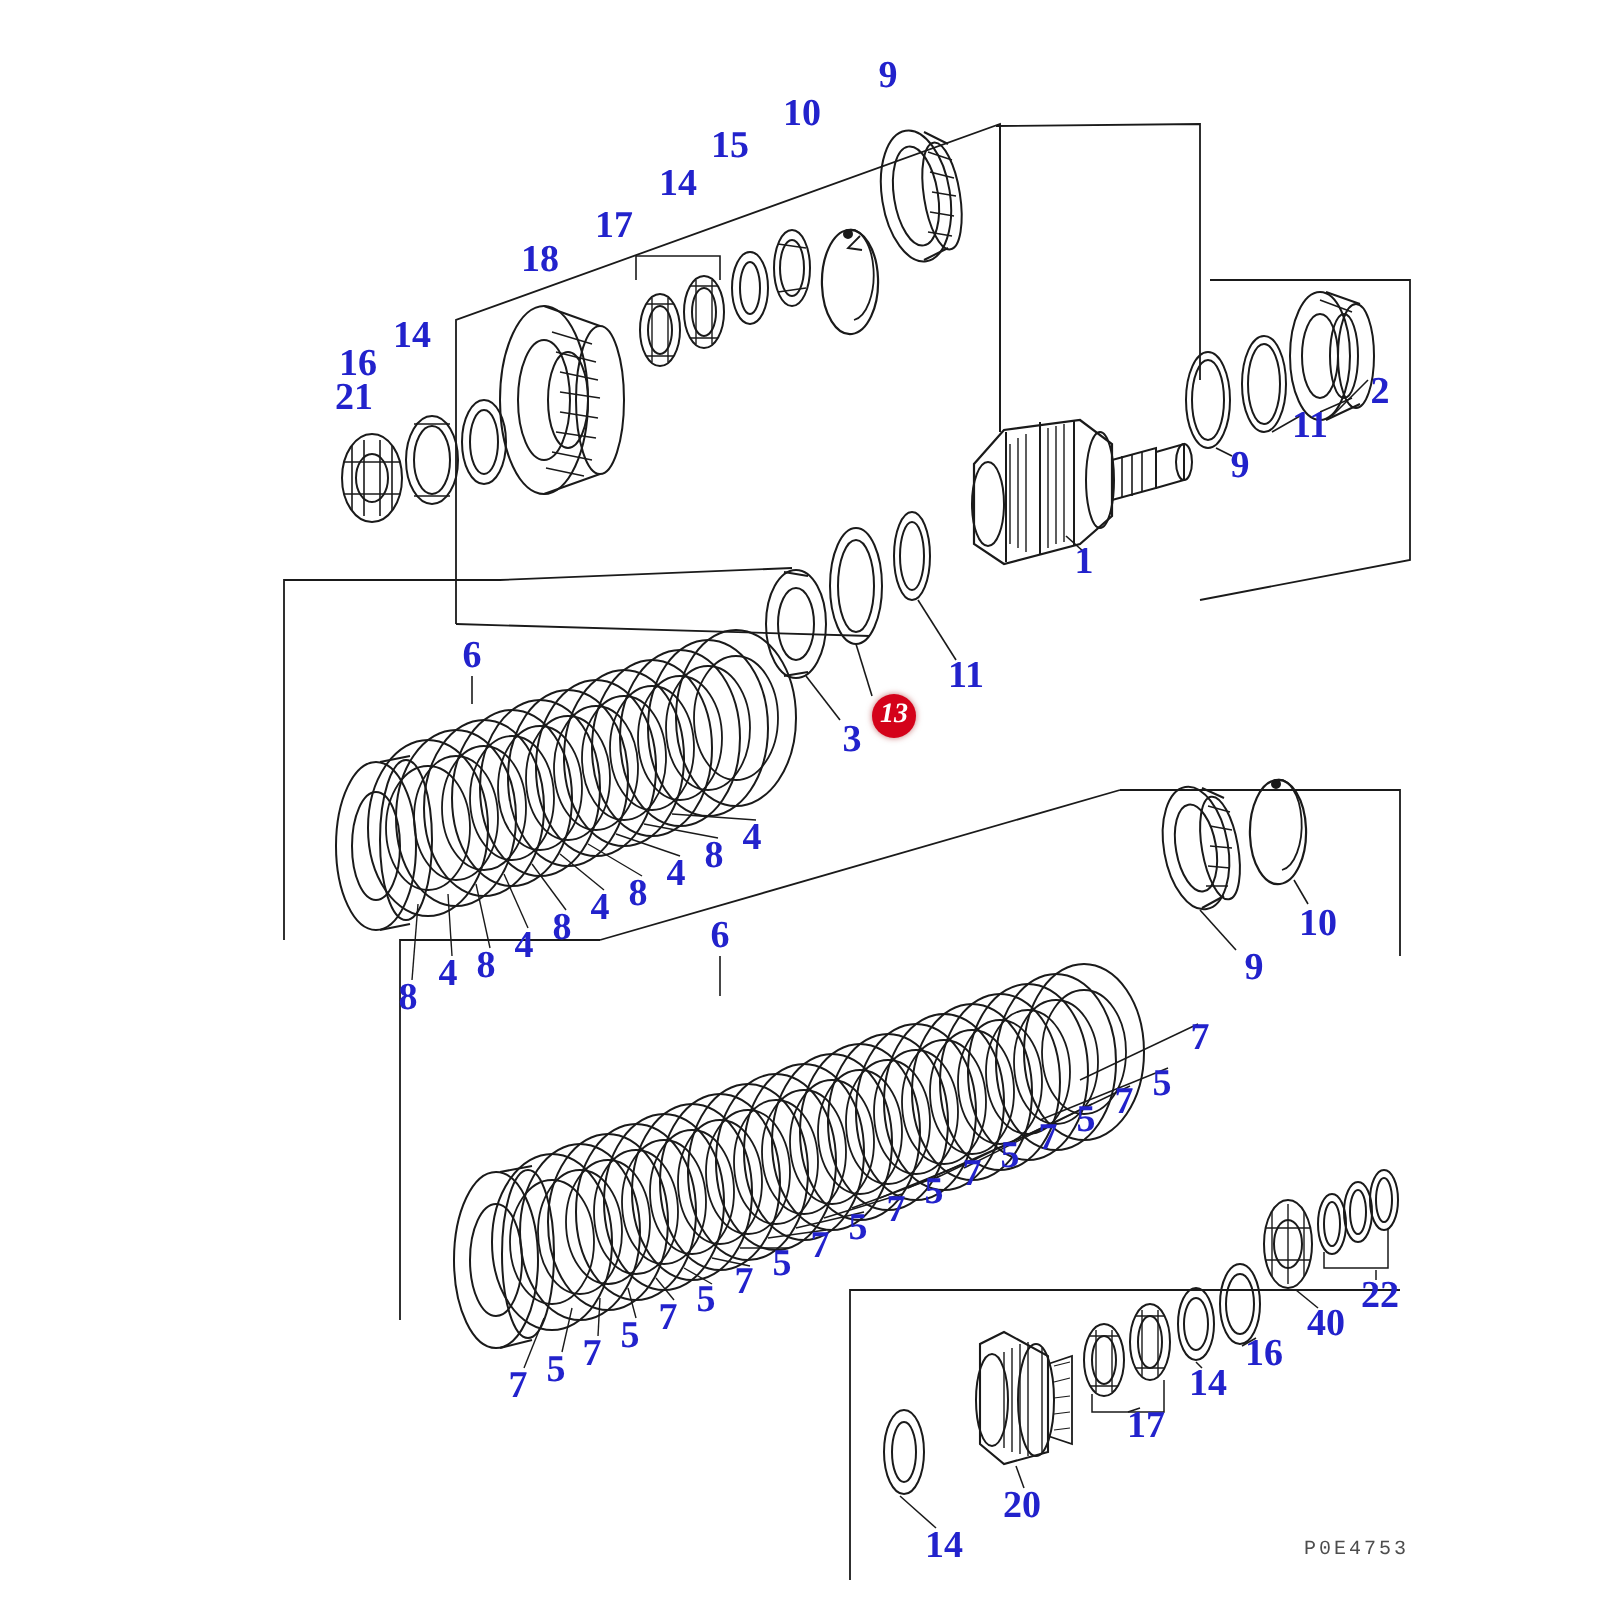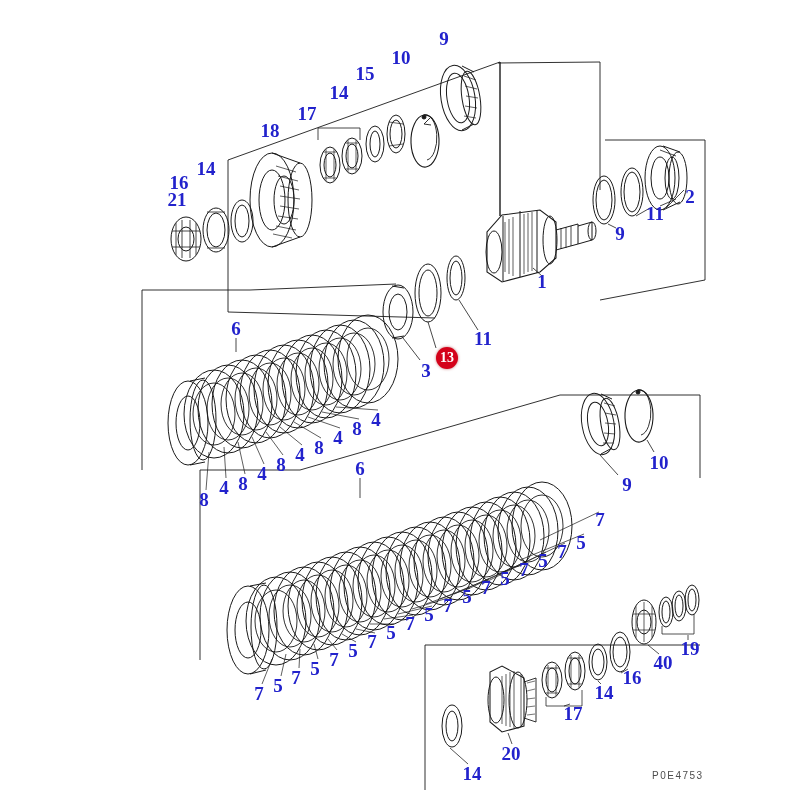--- a/index.html
+++ b/index.html
@@ -9,21 +9,21 @@
   #artwork{position:absolute;left:0;top:0;width:800px;height:800px;}
   .lbl{position:absolute;color:#2222cc;font-family:"Liberation Serif",serif;
        font-weight:bold;font-size:19px;line-height:1;white-space:nowrap;
        transform:translate(-50%,-50%);}
   .badge{position:absolute;width:22px;height:22px;border-radius:50%;
          background:#d4021a;color:#fff;font-family:"Liberation Serif",serif;
          font-weight:bold;font-size:14px;display:flex;align-items:center;
          justify-content:center;transform:translate(-50%,-50%);
          box-shadow:0 0 3px rgba(150,0,0,.55);}
   #code{position:absolute;left:652px;top:770px;color:#4d4d4d;
-        font-family:Liberation Sans, sans-serif;font-size:10px;
+        font-family:Liberation Mono, monospace;font-size:10px;
         letter-spacing:1.5px;}
   #wm{position:absolute;left:263px;top:372px;width:250px;height:48px;}
   #wm .wtext{position:absolute;left:0;top:0;font-family:"Liberation Sans",sans-serif;
              font-style:italic;font-weight:bold;font-size:37px;color:#8fb4dd;
              letter-spacing:-1px;}
   #wm .wreg{position:absolute;right:-6px;top:4px;font-size:11px;color:#8fb4dd;
             font-family:"Liberation Sans",sans-serif;}
 </style>
 </head>
 <body>
@@ -478,26 +478,26 @@
       <div class="lbl" style="left: 467px; top: 596px;">5</div>
       <div class="lbl" style="left: 486px; top: 587px;">7</div>
       <div class="lbl" style="left: 505px; top: 578px;">5</div>
       <div class="lbl" style="left: 524px; top: 569px;">7</div>
       <div class="lbl" style="left: 543px; top: 560px;">5</div>
       <div class="lbl" style="left: 562px; top: 551px;">7</div>
       <div class="lbl" style="left: 581px; top: 542px;">5</div>
       <div class="lbl" style="left: 600px; top: 519px;">7</div>
       <div class="lbl" style="left: 627px; top: 484px;">9</div>
       <div class="lbl" style="left: 659px; top: 462px;">10</div>
-      <div class="lbl" style="left: 690px; top: 648px;">19</div>
+      <div class="lbl" style="left: 690px; top: 648px;">22</div>
       <div class="lbl" style="left: 663px; top: 662px;">40</div>
       <div class="lbl" style="left: 632px; top: 677px;">16</div>
       <div class="lbl" style="left: 604px; top: 692px;">14</div>
       <div class="lbl" style="left: 573px; top: 713px;">17</div>
       <div class="lbl" style="left: 511px; top: 753px;">20</div>
       <div class="lbl" style="left: 472px; top: 773px;">14</div>
     </div>
 
-  <div class="badge" id="badge13" style="left:447px;top:358px;">13</div>
+  <div class="badge" id="badge13" style="left:447px;top:358px;font-style:italic;">13</div>
 
   <div id="code">P0E4753</div>
 
 </div>
 
 </body></html>

